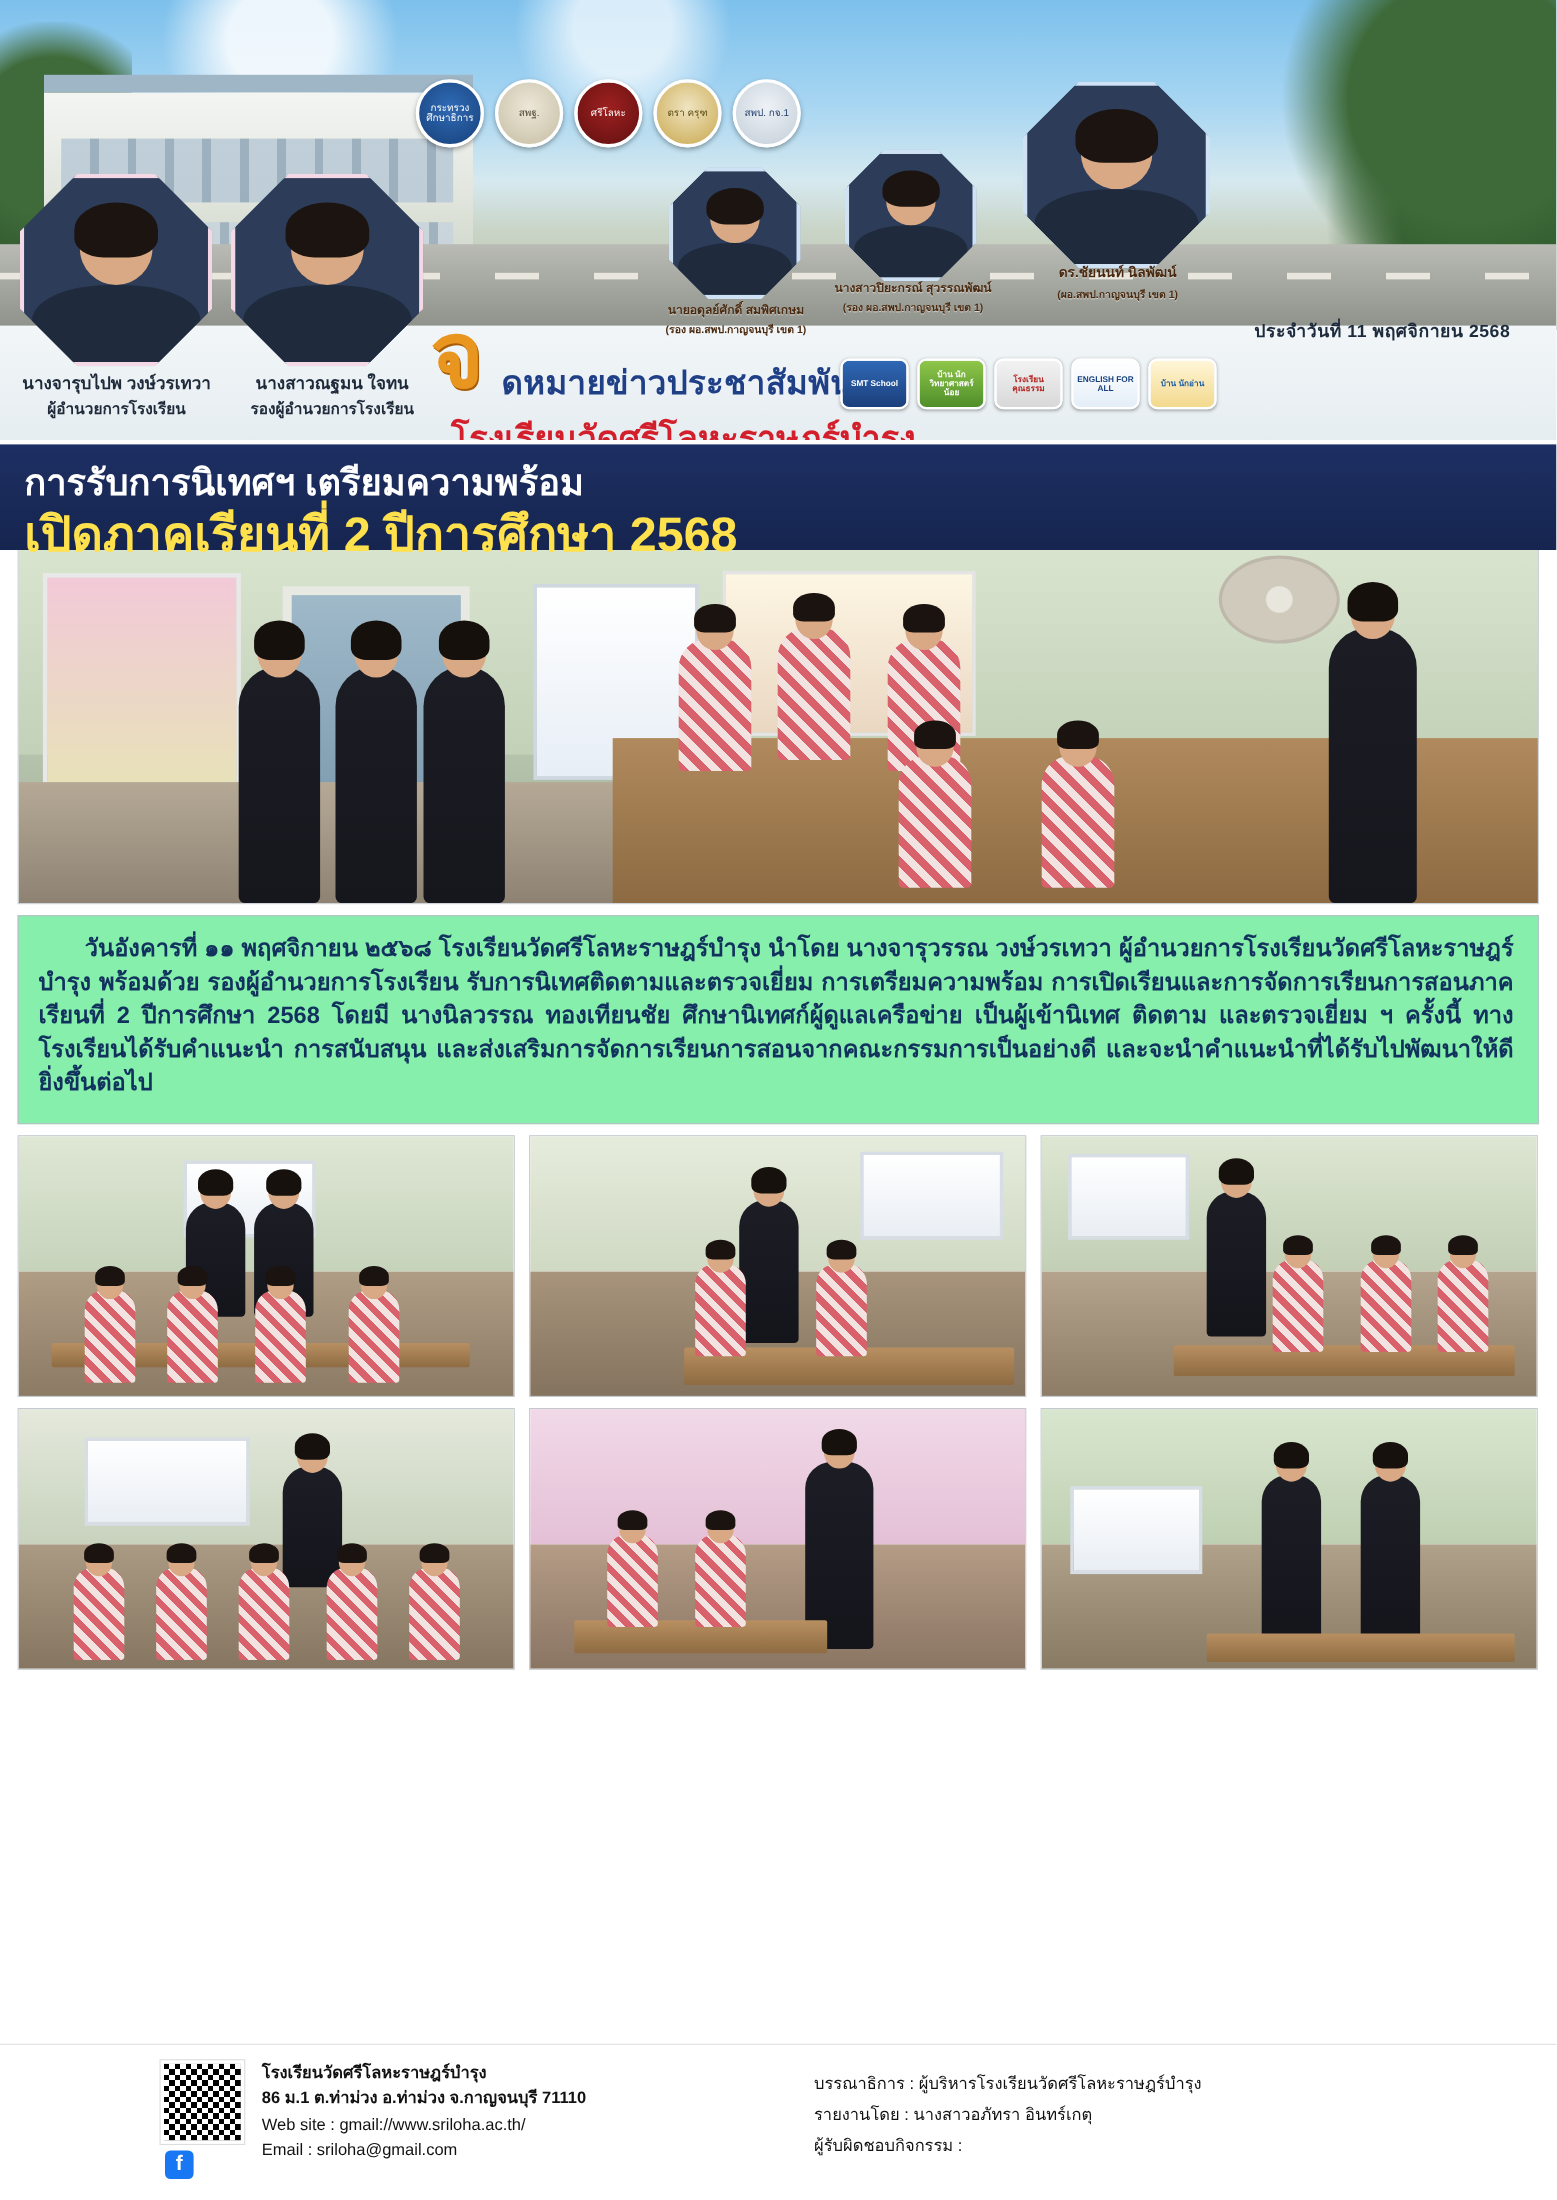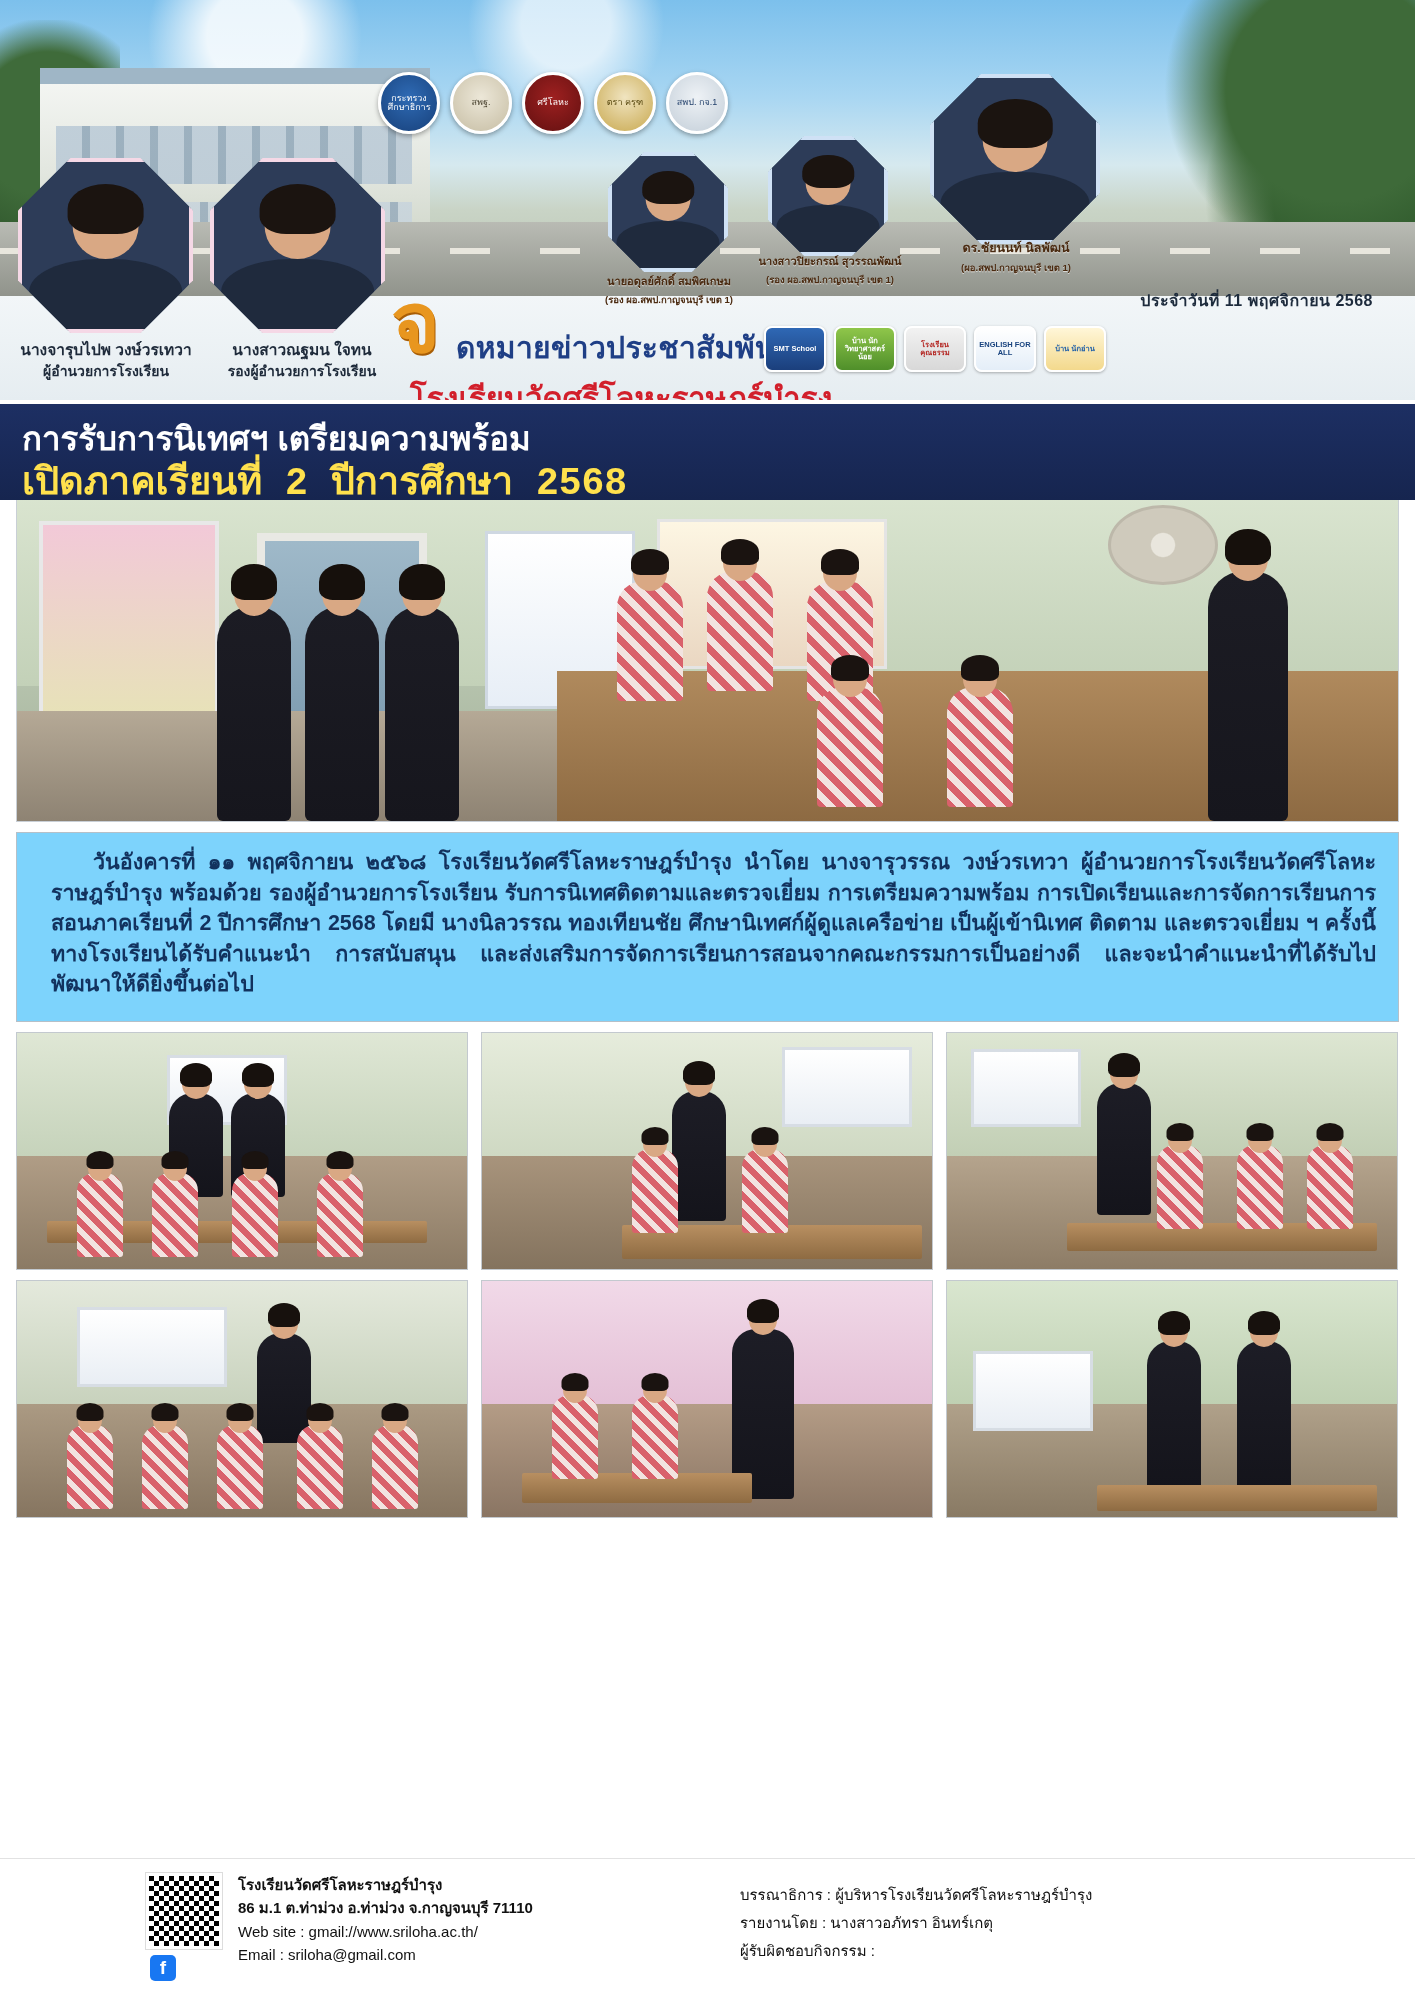--- a/index.html
+++ b/index.html
@@ -160,21 +160,21 @@
   
   .title-band {
     position:absolute; left:0; top:404px; width:1415px; height:96px;
     background:linear-gradient(#1d2f63,#16254f);
     z-index:8;
   }
   .title-band .t1 {
     position:absolute; left:22px; top:8px; font-size:33px; font-weight:bold; color:#ffffff;
   }
   .title-band .t2 {
-    position:absolute; left:22px; top:46px; font-size:38px; font-weight:bold; color:#ffe14d;font-family:Liberation Mono, monospace;
+    position:absolute; left:22px; top:46px; font-size:44px; font-weight:bold; color:#ffe14d;
   }
 
   
   .hero {
     position:absolute; left:16px; top:498px; width:1383px; height:324px;
     overflow:hidden; border:1px solid #c9cfd6;
     background: linear-gradient(#cfd9c6 0%, #b9c6b0 50%, #9fae97 100%);
   }
   .hero .classroom-wall {
     position:absolute; left:0; top:0; width:100%; height:58%;
@@ -231,22 +231,22 @@
     width:34px; height:36px; border-radius:50%; background:#d9a884;
   }
   .hero .student::after {
     content:""; position:absolute; left:50%; top:-32px; transform:translateX(-50%);
     width:38px; height:26px; border-radius:50% 50% 25% 25%; background:#1a1310;
   }
 
   
   .body-box {
     position:absolute; left:16px; top:832px; width:1383px; height:190px;
-    background:#7dd3fc; border:1px solid #b6c0c8;
-    padding:14px 22px 10px 34px; z-index:3;
+    background:#86efac; border:1px solid #b6c0c8;
+    padding:14px 22px 10px 18px; z-index:3;
   }
   .body-box p {
     font-size:21.5px; line-height:1.42; color:#12325e; font-weight:bold;
     text-indent:42px; text-align:justify;
   }
 
   
   .grid-row { position:absolute; display:flex; gap:13px; }
   #photo-row-1 { left:16px; top:1032px; }
   #photo-row-2 { left:16px; top:1280px; }

